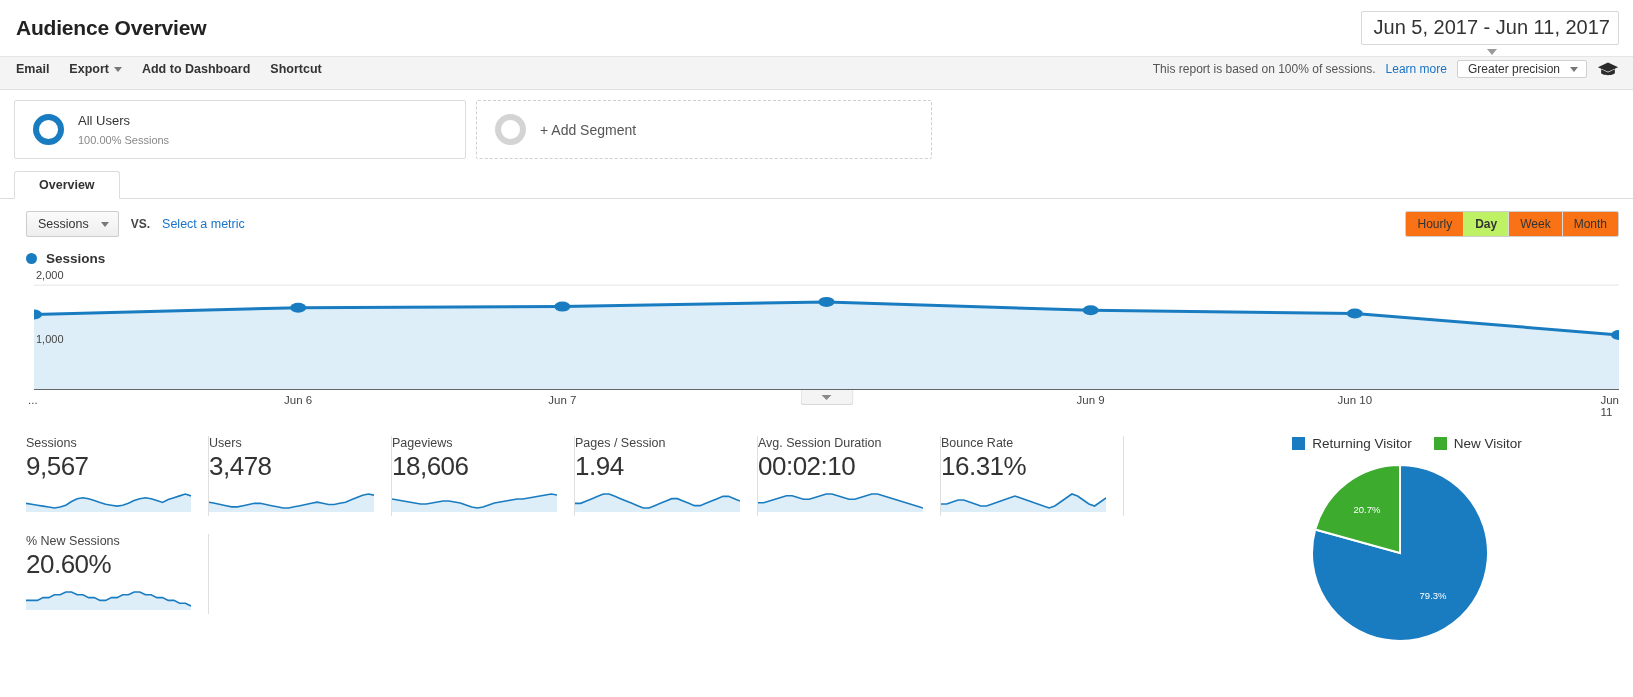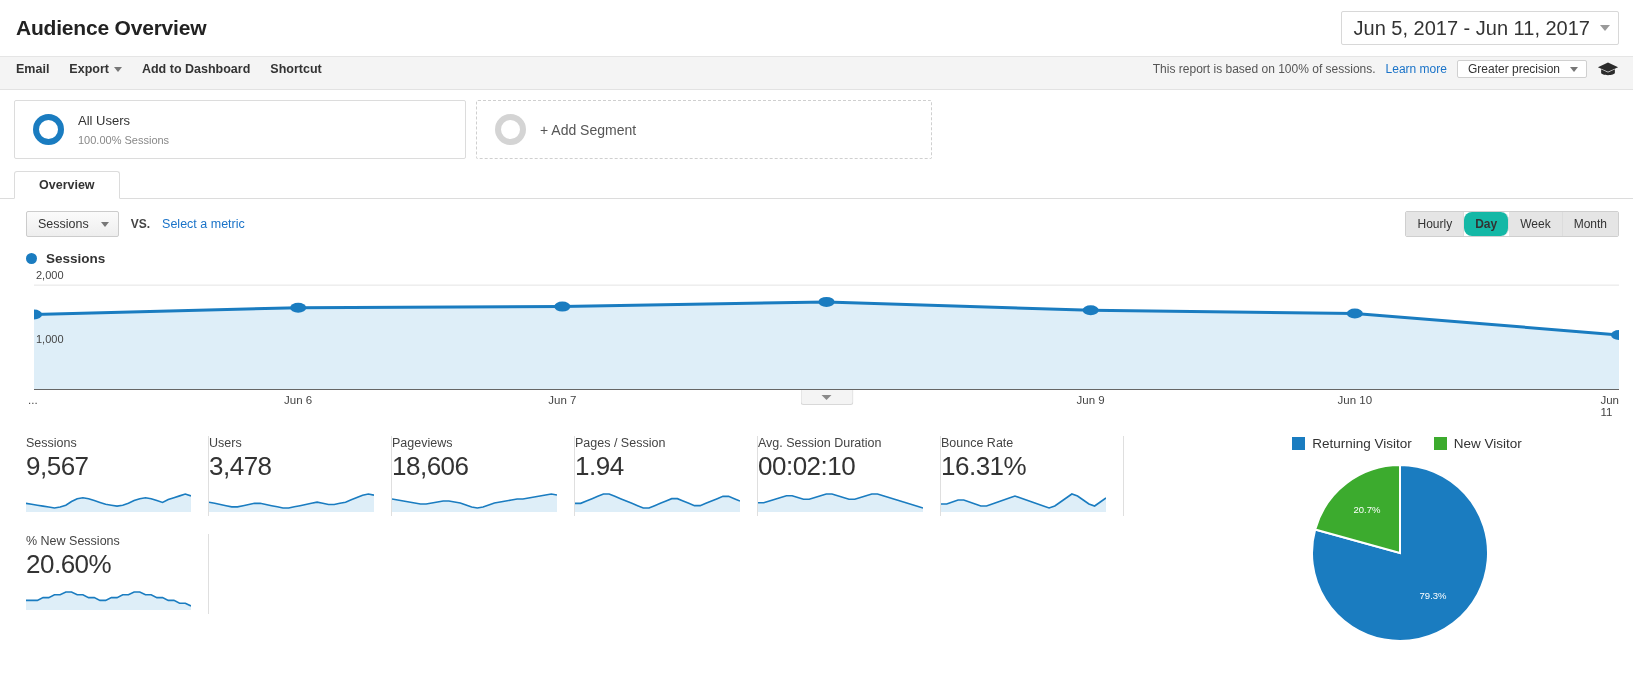--- a/index.html
+++ b/index.html
@@ -16,21 +16,21 @@
   .titlebar {
     height: 57px; background:#fff; border-bottom:1px solid #e5e5e5;
     display:flex; align-items:center; justify-content:space-between;
     padding: 0 14px 0 16px;
     gap: 24px;
   }
   .page-title { font-size: 21px; font-weight: bold; color:#222; letter-spacing:-0.2px; }
   .daterange {
     display:flex; align-items:center; gap:10px;
     border:1px solid #d8d8d8; border-radius:2px; background:#fff;
-    padding: 4px 8px 4px 12px; height: 34px;
+    padding: 4px 8px 4px 12px; height: 34px; flex-direction: column;
   }
   .daterange-text { font-size:20px; color:#333; white-space:nowrap; }
   .caret { width:0;height:0;border-left:5px solid transparent;border-right:5px solid transparent;border-top:6px solid #9a9a9a; }
 
   
   .actionbar {
     height: 33px; background:#f4f4f4; border-bottom:1px solid #e2e2e2;
     display:flex; align-items:center; justify-content:space-between; padding: 0 14px 8px 16px;
   }
   .actions { display:flex; align-items:center; gap:20px; }
@@ -73,24 +73,24 @@
   .metric-btn {
     background: linear-gradient(#fbfbfb,#eeeeee); border:1px solid #ccc; border-radius:2px;
     font-size:12.5px; color:#333; height:26px; padding: 0 9px 0 11px;
     display:flex; align-items:center; gap:12px; cursor:pointer;
   }
   .vs-label { font-size:12px; font-weight:bold; color:#444; }
   .select-metric { font-size:12.5px; color:#1a73c8; cursor:pointer; }
   .granularity { display:flex; border:1px solid #cfcfcf; border-radius:2px; overflow:hidden; height:26px; }
   .gran-btn {
     font-size:12px; color:#333; padding: 0 11px; display:flex; align-items:center;
-    background:#e5e5e5; border-right:1px solid #dcdcdc; cursor:pointer;
+    background:#f97316; border-right:1px solid #dcdcdc; cursor:pointer;
   }
   .gran-btn:last-child { border-right:none; }
-  .gran-btn.active { background:#14b8a6; font-weight:bold;border-radius:8px; }
+  .gran-btn.active { background:#bef264; font-weight:bold; }
 
   
   .chart-legend { display:flex; align-items:center; gap:9px; padding: 14px 0 0 26px; }
   .legend-dot { width:11px; height:11px; border-radius:50%; background:#1a7cc0; }
   .legend-label { font-size:13.5px; font-weight:bold; color:#333; }
 
   
   .chartwrap { position:relative; margin: 6px 14px 0 34px; height: 118px; }
   .chart-svg { display:block; width:100%; height:118px; }
   .ylabel { position:absolute; font-size:11px; color:#444; left:2px; }

